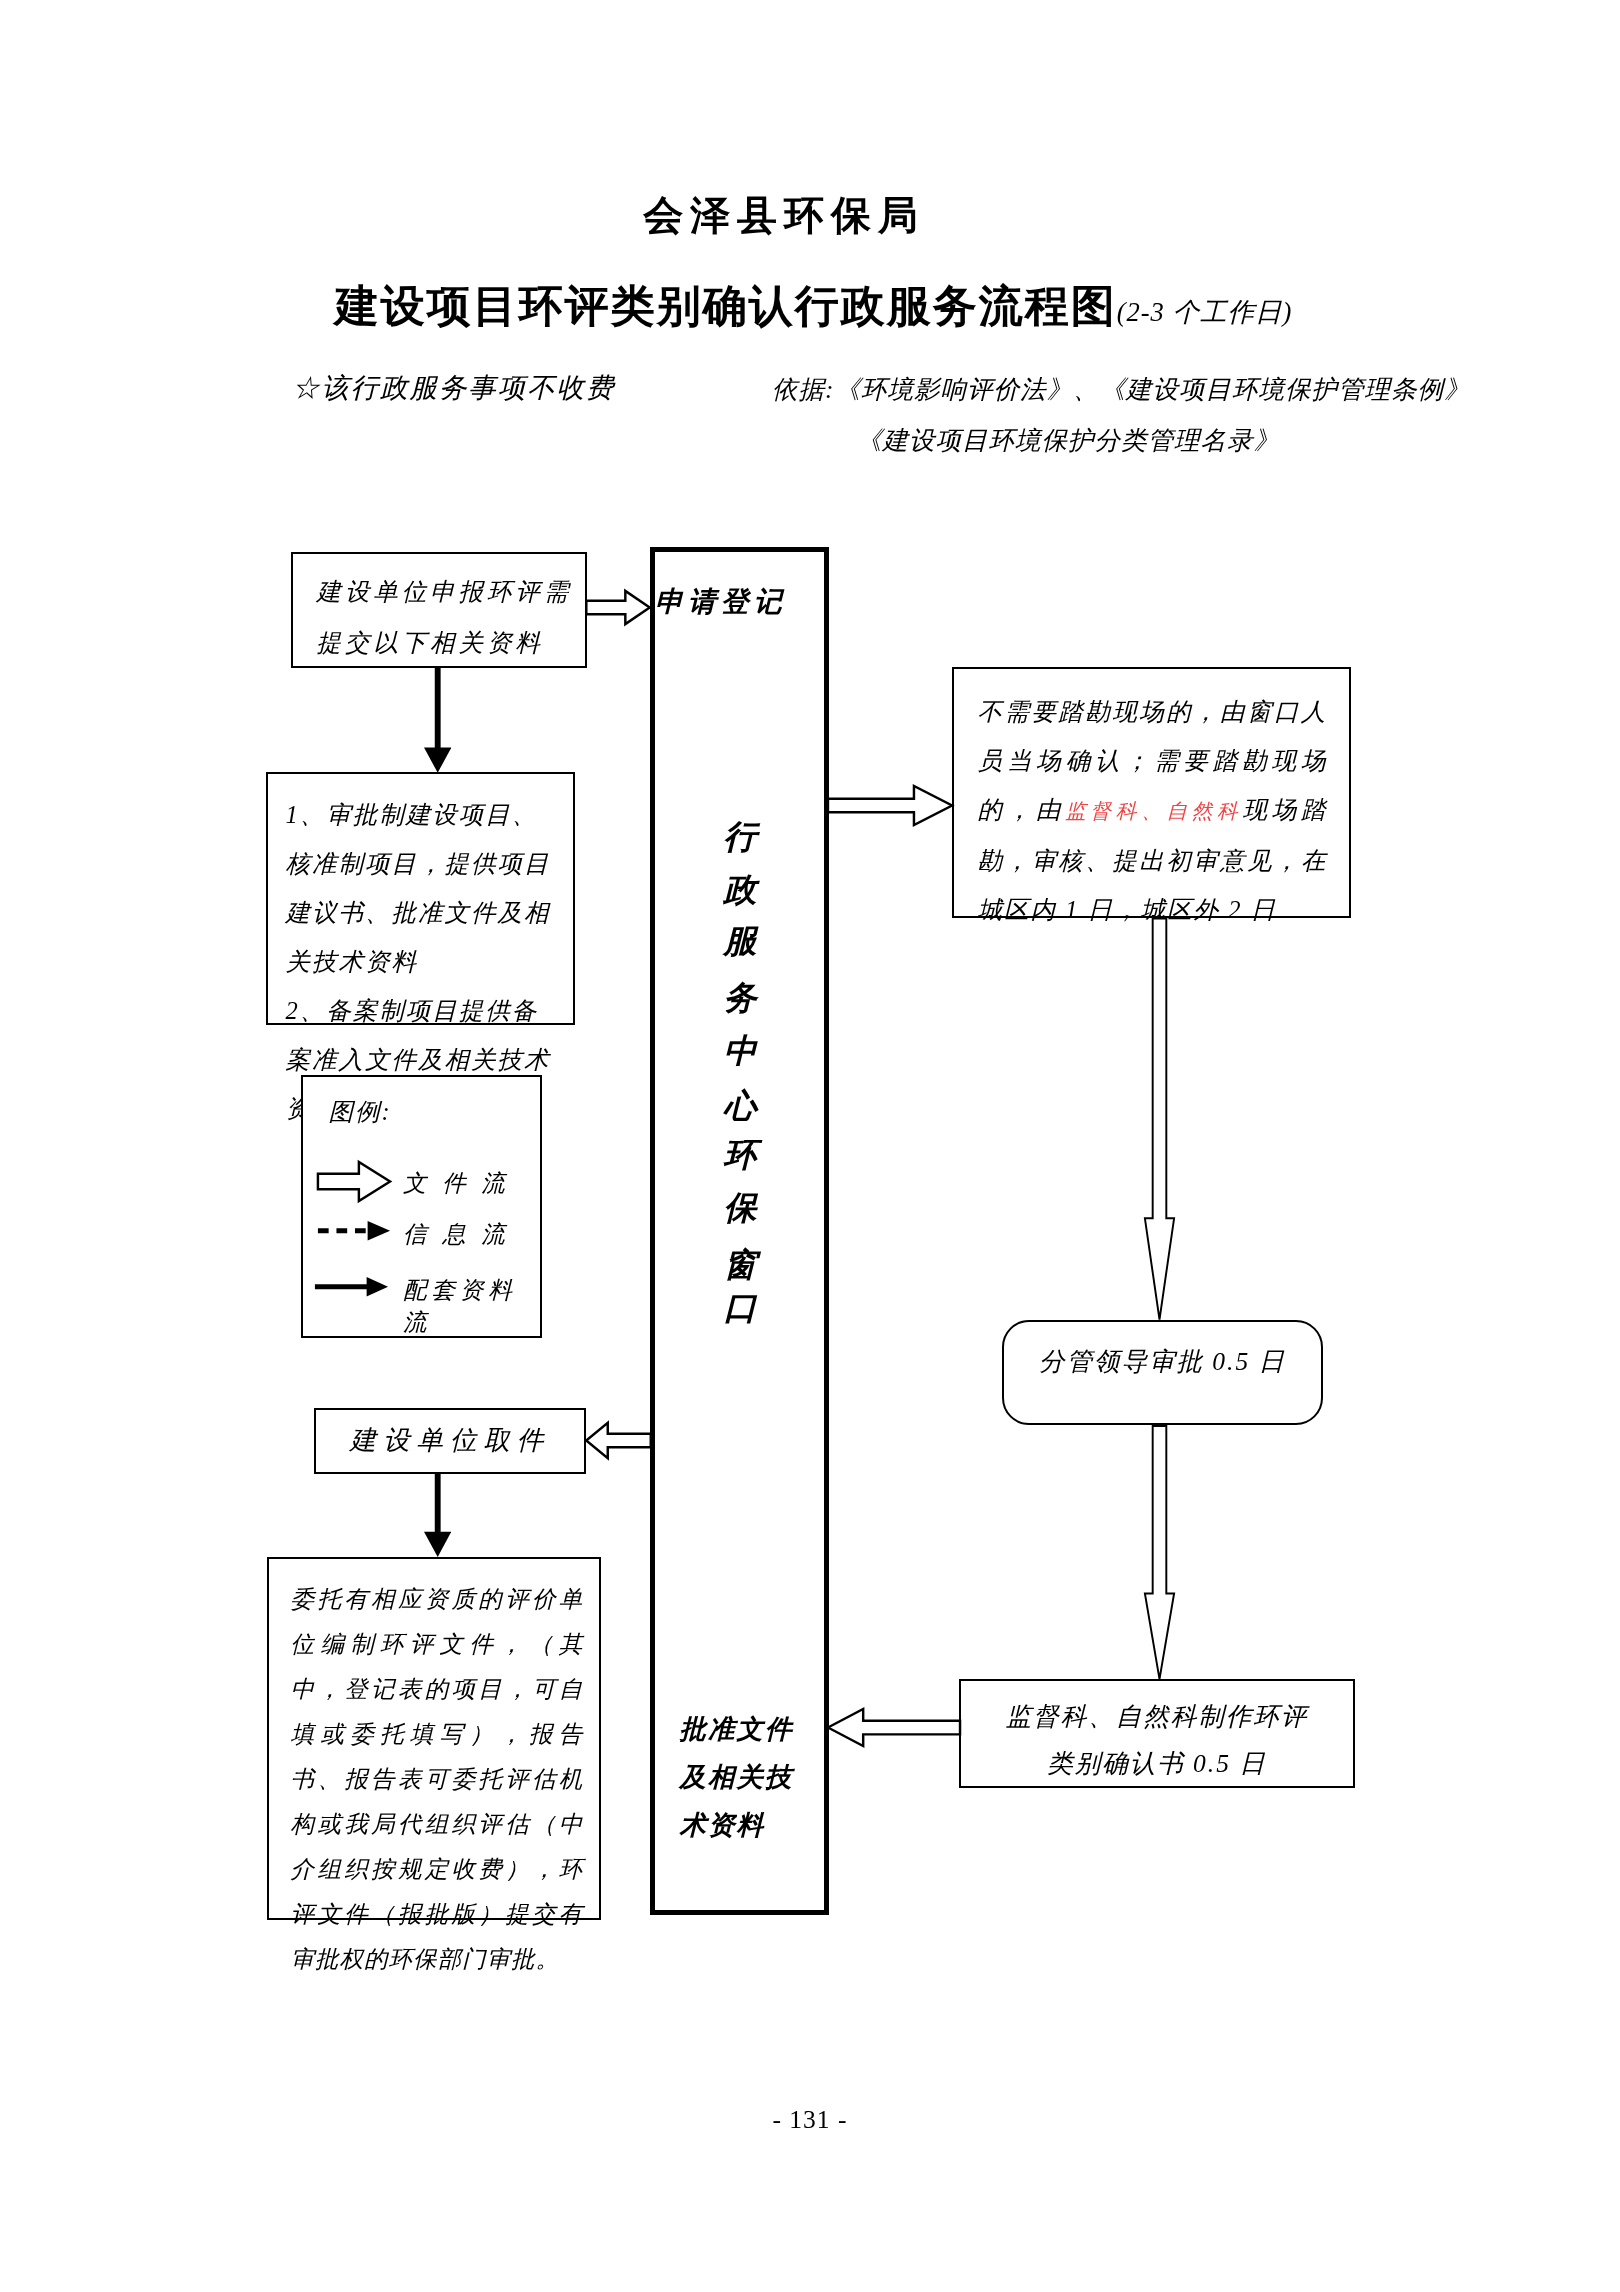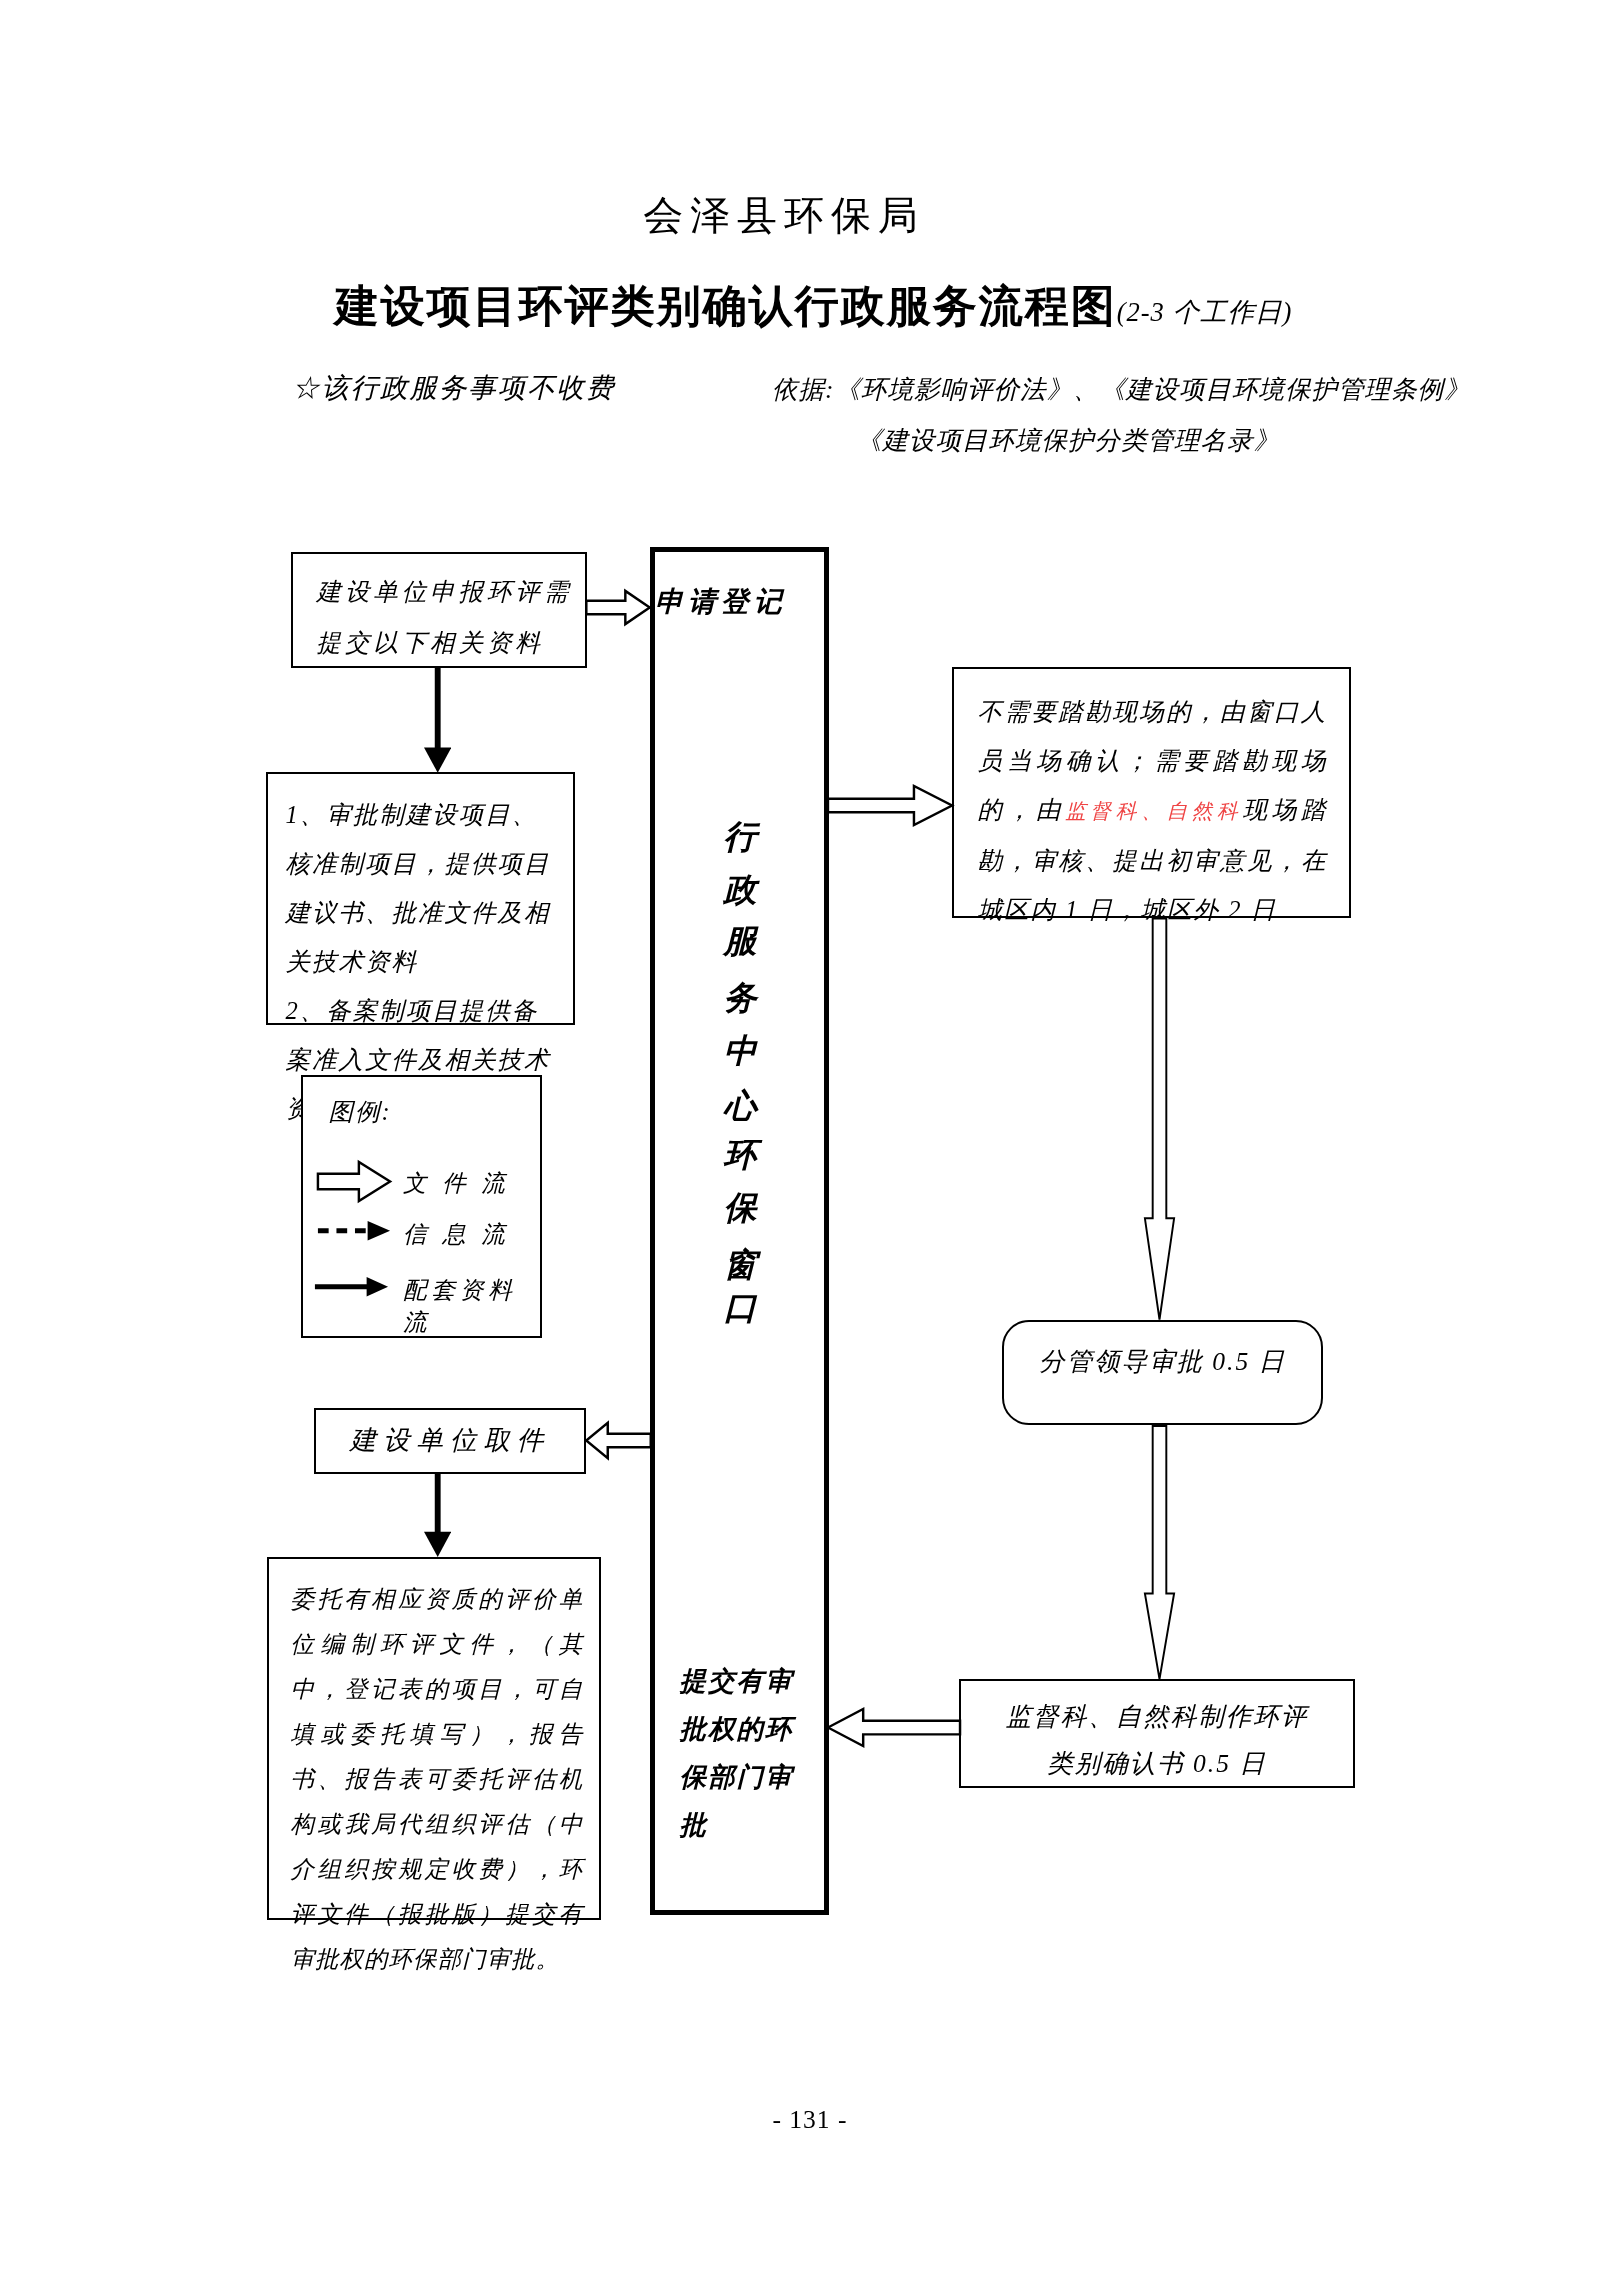--- a/index.html
+++ b/index.html
@@ -8,21 +8,21 @@
     width:1620px;height:2293px;
     background:#fff;
     font-family:"Liberation Serif", serif;
     color:#000;
     overflow:hidden;
   }
   .abs{position:absolute;}
   
   .title1{
     left:0;top:188px;width:1568px;
-    text-align:center;font-size:40px;font-weight:normal;letter-spacing:6.9px;
+    text-align:center;font-size:40px;font-weight:bold;letter-spacing:6.9px;
     font-family:"Liberation Sans", sans-serif;
   }
   .title2{
     left:0;top:277px;width:1627px;
     text-align:center;font-size:44px;font-weight:bold;letter-spacing:2px;
     font-family:"Liberation Sans", sans-serif;
   }
   .title2 .suffix{
     font-size:26.5px;font-weight:normal;font-style:italic;
     font-family:"Liberation Serif", serif;letter-spacing:1px;
@@ -144,21 +144,21 @@
     <span>建设单位取件</span>
   </div>
 
   <div class="abs box box-entrust">
     <span>委托有相应资质的评价单位编制环评文件，（其中，登记表的项目，可自填或委托填写），报告书、报告表可委托评估机构或我局代组织评估（中介组织按规定收费），环评文件（报批版）提交有审批权的环保部门审批。</span>
   </div>
 
   <div class="abs box box-center">
     <div class="abs center-header">申请登记</div>
     <div class="abs center-vertical">行政服务中心环保窗口</div>
-    <div class="abs center-footer">提交有审批权的环保部门审批</div>
+    <div class="abs center-footer">批准文件及相关技术资料</div>
   </div>
 
   <div class="abs box box-survey">
     <span>不需要踏勘现场的，由窗口人员当场确认；需要踏勘现场的，由</span><span class="small">监督科、自然科</span><span>现场踏勘，审核、提出初审意见，在城区内 1 日，城区外 2 日</span>
   </div>
 
   <div class="abs box box-leader">
     <span>分管领导审批 0.5 日</span>
   </div>
 

